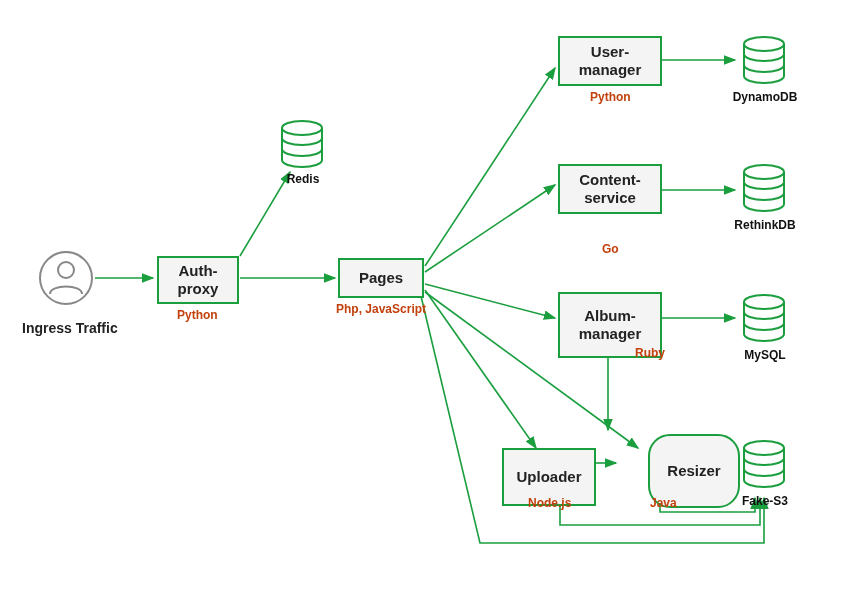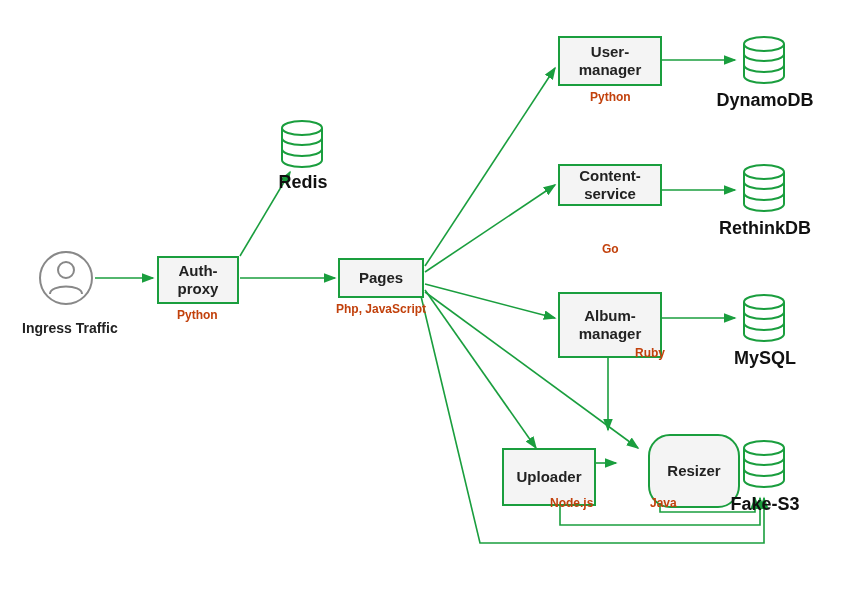--- a/index.html
+++ b/index.html
@@ -33,21 +33,21 @@
     font-weight: 600;
     color: #c2410c;
   }
   .db-icon {
     position: absolute;
     width: 52px;
     height: 52px;
   }
   .db-label {
     position: absolute;
-    font-size: 18px;
+    font-size: 12px;
     font-weight: 700;
     color: #111;
     text-align: center;
     width: 110px;
   }
   .user-icon {
     position: absolute;
     width: 56px;
     height: 56px;
   }
@@ -132,30 +132,30 @@
     <path d="M6 20 A20 7 0 0 0 46 20" fill="none" stroke="#1a9e3e" stroke-width="2"></path>
     <path d="M6 31 A20 7 0 0 0 46 31" fill="none" stroke="#1a9e3e" stroke-width="2"></path>
   </svg>
 </div>
 <div class="db-label" style="left:248px; top:172px; width:110px;">Redis</div>
 
 <div class="node-box" style="left:558px; top:36px; width:104px; height:50px; white-space:pre-line;">User-
 manager</div>
 <div class="sublabel" style="left:590px; top:90px;">Python</div>
 
-<div class="node-box" style="left:558px; top:164px; width:104px; height:42px; white-space:pre-line;">Content-
+<div class="node-box" style="left:558px; top:164px; width:104px; height:50px; white-space:pre-line;">Content-
 service</div>
 <div class="sublabel" style="left:602px; top:204px;margin-top:38px;">Go</div>
 
 <div class="node-box" style="left:558px; top:292px; width:104px; height:66px; white-space:pre-line;">Album-
 manager</div>
 <div class="sublabel" style="left:596px; top:346px;margin-left:39px;">Ruby</div>
 
 <div class="node-box" style="left:502px; top:448px; width:94px; height:58px;">Uploader</div>
-<div class="sublabel" style="left:522px; top:496px;padding-left:28px;">Node.js</div>
+<div class="sublabel" style="left:500px; top:496px;padding-left:28px;">Node.js</div>
 
 <div class="node-box" style="left:648px; top:434px; width:92px; height:74px;border-radius:22px;">Resizer</div>
 <div class="sublabel" style="left:650px; top:496px;">Java</div>
 
 <div class="db-icon" style="left:738px; top:34px;">
   <svg width="52" height="52" viewBox="0 0 52 52">
     <ellipse cx="26" cy="10" rx="20" ry="7" fill="none" stroke="#1a9e3e" stroke-width="2"></ellipse>
     <path d="M6 10 L6 42 A20 7 0 0 0 46 42 L46 10" fill="none" stroke="#1a9e3e" stroke-width="2"></path>
     <path d="M6 20 A20 7 0 0 0 46 20" fill="none" stroke="#1a9e3e" stroke-width="2"></path>
     <path d="M6 31 A20 7 0 0 0 46 31" fill="none" stroke="#1a9e3e" stroke-width="2"></path>

